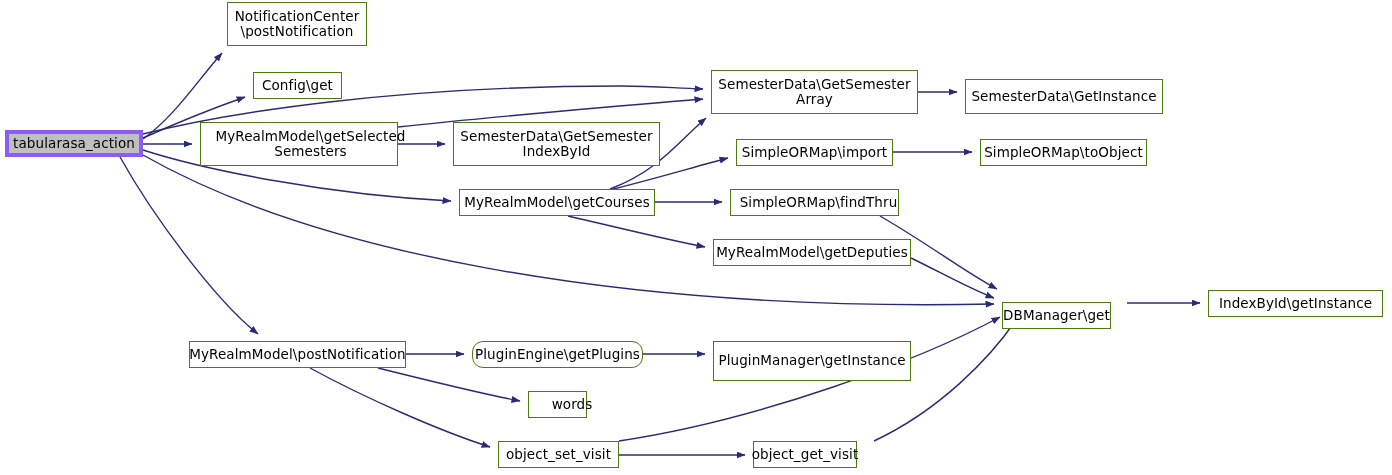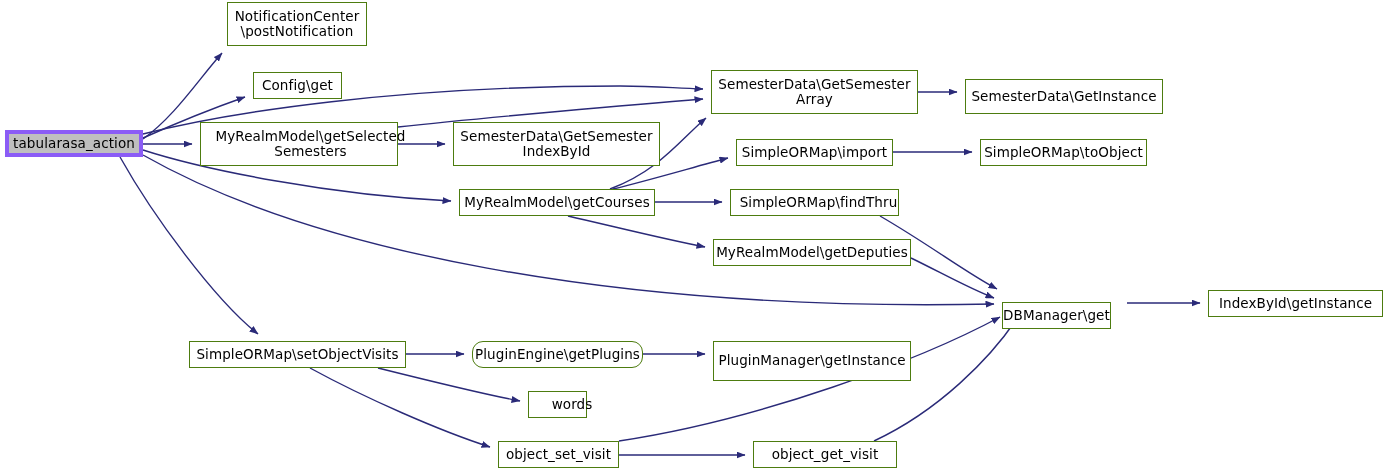--- a/index.html
+++ b/index.html
@@ -97,21 +97,21 @@
       <div class="node thick" style="left: 711px; top: 70px; width: 207px; height: 44px;">SemesterData\GetSemester
 Array</div>
       <div class="node thick" style="left: 965px; top: 79px; width: 198px; height: 35px;">SemesterData\GetInstance</div>
       <div class="node thick" style="left: 736px; top: 139px; width: 157px; height: 27px;">SimpleORMap\import</div>
       <div class="node thick" style="left: 980px; top: 139px; width: 167px; height: 27px;">SimpleORMap\toObject</div>
       <div class="node thick" style="left: 459px; top: 189px; width: 196px; height: 27px;">MyRealmModel\getCourses</div>
       <div class="node thick" style="left: 730px; top: 189px; width: 169px; height: 27px; padding-left: 8px;">SimpleORMap\findThru</div>
       <div class="node thick" style="left: 713px; top: 239px; width: 198px; height: 27px;">MyRealmModel\getDeputies</div>
       <div class="node thick" style="left: 1002px; top: 302px; width: 109px; height: 27px;">DBManager\get</div>
       <div class="node thick" style="left: 1208px; top: 290px; width: 175px; height: 27px;">IndexById\getInstance</div>
-      <div class="node thick" style="left: 189px; top: 341px; width: 217px; height: 27px;">SimpleORMap\setObjectVisits</div>
+      <div class="node thick" style="left: 189px; top: 341px; width: 217px; height: 27px;">MyRealmModel\postNotification</div>
       <div class="node thick" style="left: 472px; top: 341px; width: 171px; height: 27px; border-radius: 11px;">PluginEngine\getPlugins</div>
       <div class="node thick" style="left: 713px; top: 341px; width: 198px; height: 40px;">PluginManager\getInstance</div>
       <div class="node thick" style="left: 528px; top: 391px; width: 59px; height: 27px; padding-left: 29px;">words</div>
       <div class="node thick" style="left: 498px; top: 441px; width: 121px; height: 27px;">object_set_visit</div>
-      <div class="node thick" style="left: 753px; top: 441px; width: 144px; height: 27px;">object_get_visit</div>
+      <div class="node thick" style="left: 753px; top: 441px; width: 104px; height: 27px;">object_get_visit</div>
     </div>
 
 </div>
 
 </body></html>

